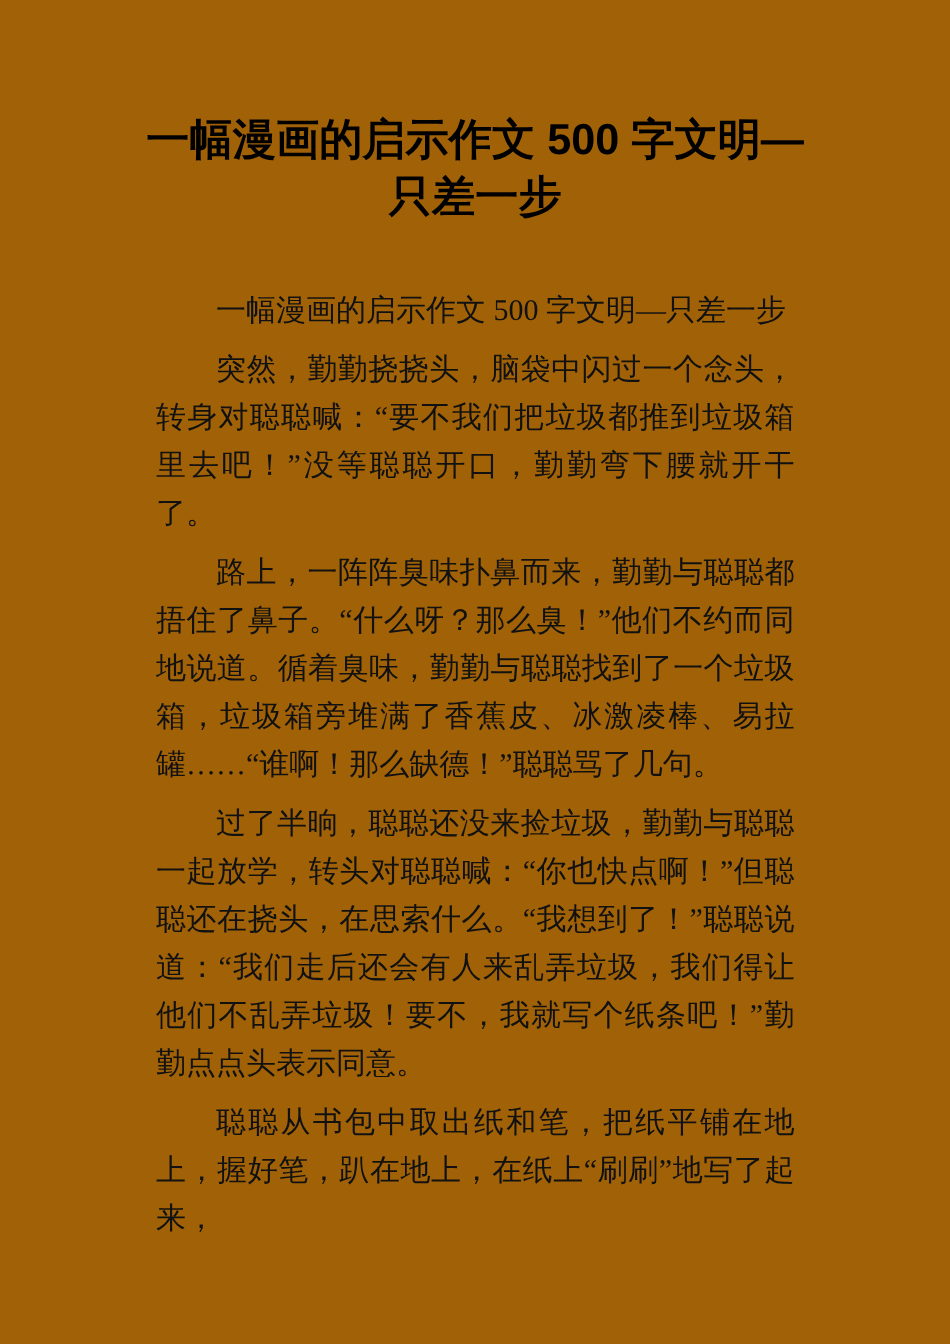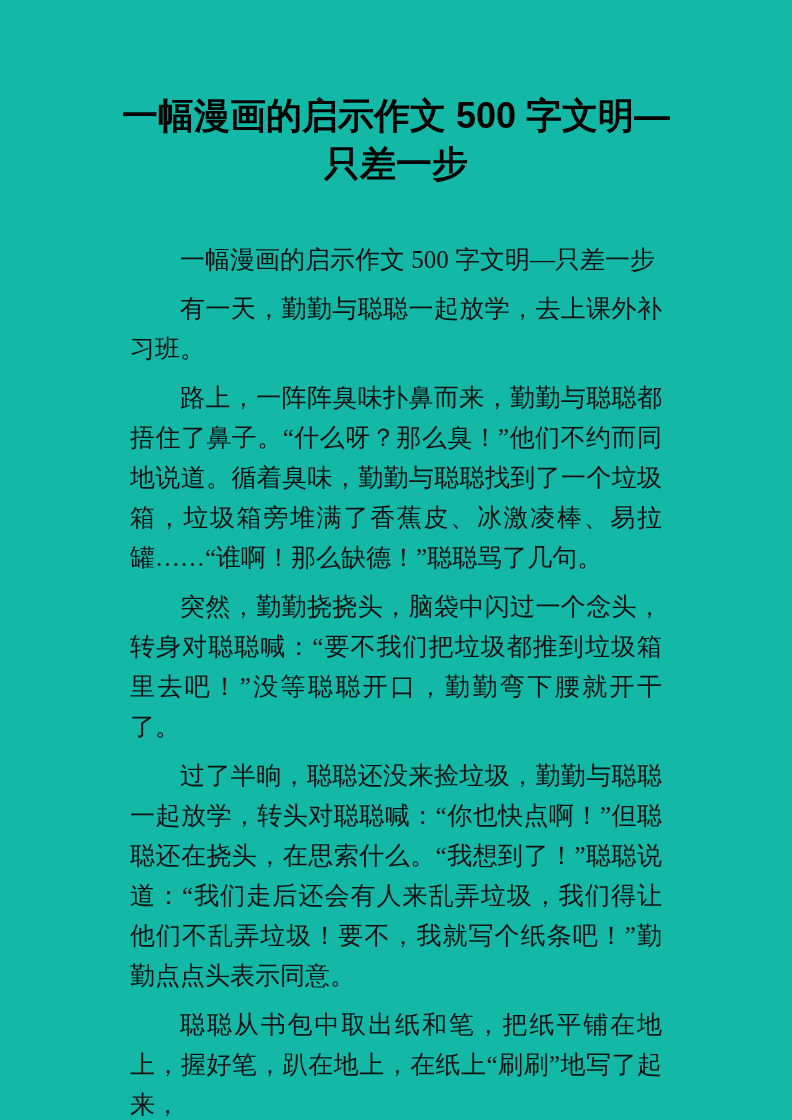--- a/index.html
+++ b/index.html
@@ -9,21 +9,21 @@
   }
   body {
     width: 792px;
     height: 1120px;
     overflow: hidden;
     position: relative;
   }
   .page {
     width: 792px;
     height: 1120px;
-    background: #14b8a6;
+    background: #a16207;
     box-sizing: border-box;
   }
   .doc-title {
     font-family: "Liberation Sans", "DejaVu Sans", sans-serif;
     font-weight: bold;
     color: #000000;
     font-size: 36px;
     line-height: 48px;
     text-align: center;
     margin: 0 auto;
@@ -45,19 +45,18 @@
     text-indent: 2em;
   }
 </style>
 </head>
 <body>
 
 <div class="page">
   <h1 class="doc-title">一幅漫画的启示作文 500 字文明—只差一步</h1>
   <div class="article-body">
     <p>一幅漫画的启示作文 500 字文明—只差一步</p>
-    <p>有一天，勤勤与聪聪一起放学，去上课外补习班。</p>
+    <p>突然，勤勤挠挠头，脑袋中闪过一个念头，转身对聪聪喊：“要不我们把垃圾都推到垃圾箱里去吧！”没等聪聪开口，勤勤弯下腰就开干了。</p>
     <p>路上，一阵阵臭味扑鼻而来，勤勤与聪聪都捂住了鼻子。“什么呀？那么臭！”他们不约而同地说道。循着臭味，勤勤与聪聪找到了一个垃圾箱，垃圾箱旁堆满了香蕉皮、冰激凌棒、易拉罐……“谁啊！那么缺德！”聪聪骂了几句。</p>
-    <p>突然，勤勤挠挠头，脑袋中闪过一个念头，转身对聪聪喊：“要不我们把垃圾都推到垃圾箱里去吧！”没等聪聪开口，勤勤弯下腰就开干了。</p>
     <p>过了半晌，聪聪还没来捡垃圾，勤勤与聪聪一起放学，转头对聪聪喊：“你也快点啊！”但聪聪还在挠头，在思索什么。“我想到了！”聪聪说道：“我们走后还会有人来乱弄垃圾，我们得让他们不乱弄垃圾！要不，我就写个纸条吧！”勤勤点点头表示同意。</p>
     <p>聪聪从书包中取出纸和笔，把纸平铺在地上，握好笔，趴在地上，在纸上“刷刷”地写了起来，</p>
   </div>
 </div>
 
 </body></html>

